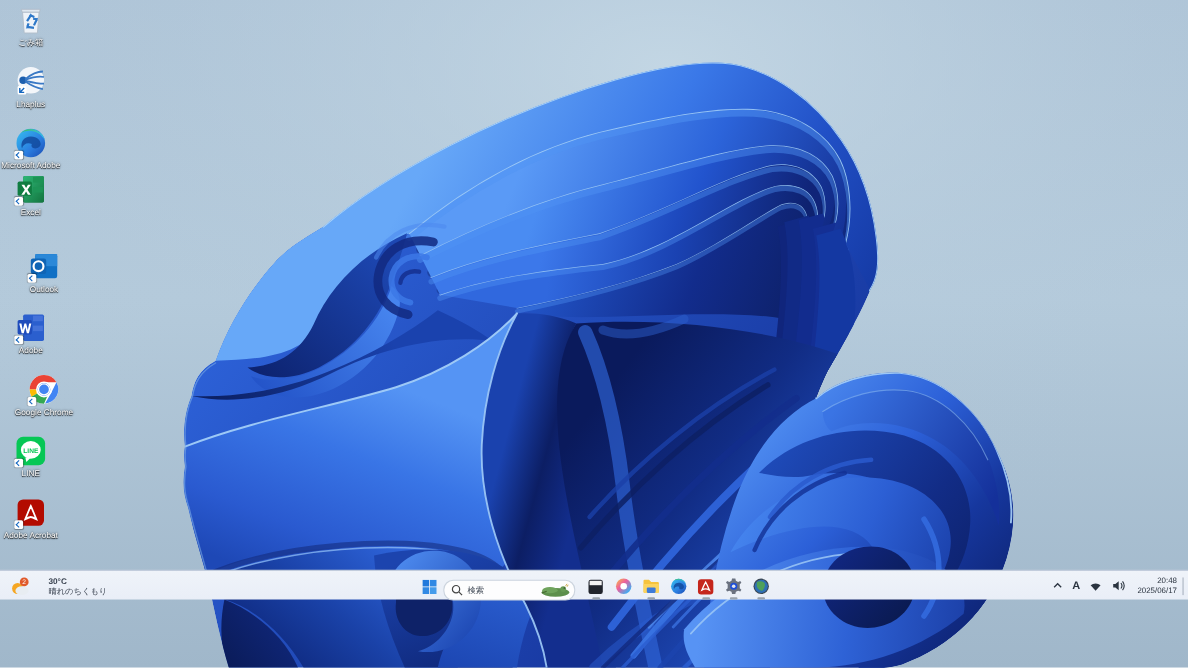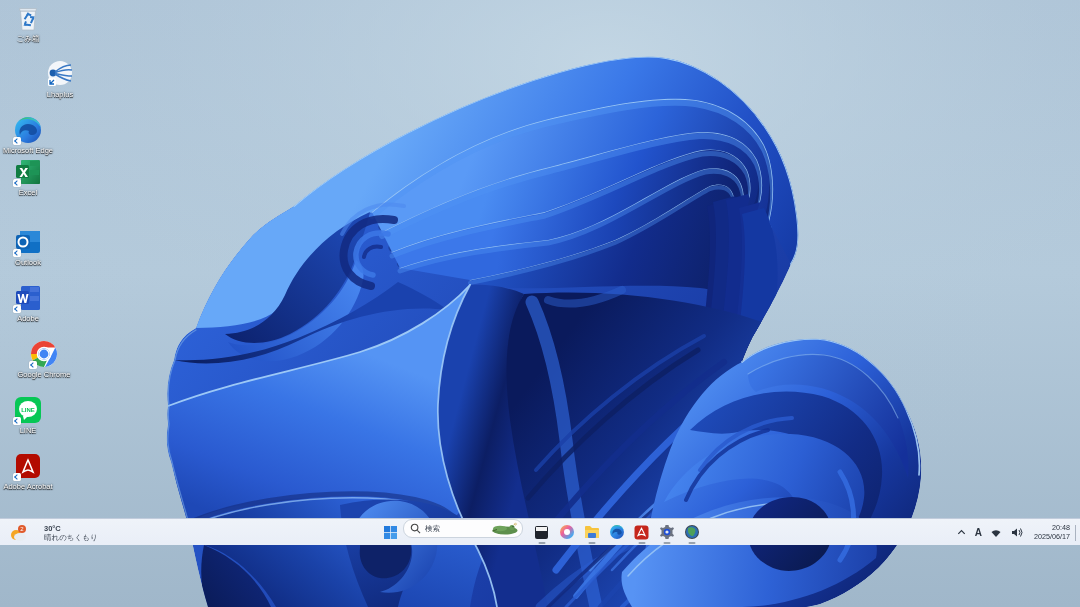--- a/index.html
+++ b/index.html
@@ -6,21 +6,21 @@
 #stage{position:relative;width:1080px;height:545px;}
 #wall{position:absolute;left:0;top:0;}
 
 .dicon{position:absolute;width:56px;text-align:center;}
 .dicon .ic{width:30px;height:30px;margin:0 auto;position:relative;}
 .dicon .lbl{margin-top:2px;font-size:7.5px;line-height:8px;color:#fff;text-shadow:0 1px 1px rgba(0,0,0,.9),0 0 2px rgba(0,0,0,.8);}
 .shortcut{position:absolute;left:0;bottom:0;width:8px;height:8px;background:#fff;border-radius:1.5px;box-shadow:0 0 1px rgba(0,0,0,.35);}
 .shortcut:after{content:"";position:absolute;left:1.5px;top:1.5px;width:3px;height:3px;border-left:1.2px solid #1567c0;border-bottom:1.2px solid #1567c0;transform:rotate(45deg);}
 
 #taskbar{position:absolute;left:0;bottom:0;width:1080px;height:27px;background:linear-gradient(#eff3f9,#e9eef7);border-top:1px solid rgba(120,140,170,.35);box-sizing:border-box;}
-#tb-center{position:absolute;left:50%;top:0;transform:translateX(calc(-50% - 5px));height:27px;display:flex;align-items:flex-start;}
+#tb-center{position:absolute;left:50%;top:0;transform:translateX(calc(-50% - 5px));height:27px;display:flex;align-items:flex-end;}
 .tbi{width:25px;height:26px;display:flex;align-items:center;justify-content:center;position:relative;}
 .runner:after{content:"";position:absolute;bottom:1px;left:50%;transform:translateX(-50%);width:7px;height:2px;border-radius:1px;background:#9aa3ad;}
 #weather{position:absolute;left:8px;top:0;height:27px;display:flex;align-items:center;gap:16px;}
 #weather .wtxt{font-size:7.5px;color:#3a4350;line-height:9px;text-align:left;}
 #tray{position:absolute;right:4px;top:0;height:27px;display:flex;align-items:center;color:#2b3440;}
 #clock{font-size:7.2px;color:#2b3440;text-align:right;line-height:8.5px;margin-left:7px;margin-right:3px;}
 .trayic{margin:0 4px;display:flex;align-items:center;}
 </style>
 </head>
 <body>
@@ -258,21 +258,21 @@
             <path d="M15 11 l-3.4 5.2 M15 11 l3.2 1.4"></path>
             <path d="M11.8 21.5 l6.1 0.8 M11.8 21.5 l1.2-3.2"></path>
             <path d="M20.5 14.5 l-2.6 5.6 M20.5 14.5 l-3.4-0.6"></path>
           </g>
           <path d="M15 9 l-1.8 2.8 3.4 0.4 z" fill="#2e78c8"></path>
           <path d="M10.5 22.8 l3.4-0.4 -1.8-2.8 z" fill="#2e78c8"></path>
           <path d="M21.6 13.2 l-3.3 0.9 2.2 2.6 z" fill="#2e78c8"></path>
         </svg></div>
   <div class="lbl">ごみ箱</div>
 </div>
-<div class="dicon" style="left:0;top:59px;padding-left:32px;">
+<div class="dicon" style="left:0;top:59px;">
   <div class="ic"><svg width="30" height="30" viewBox="0 0 30 30">
           <circle cx="15" cy="14" r="12" fill="#f3f6fa"></circle>
           <circle cx="8" cy="14" r="3.4" fill="#1d5fae"></circle>
           <g stroke="#3a79c5" stroke-width="1.6" fill="none">
             <path d="M10 13 C 16 8 20 6 26 6"></path>
             <path d="M10 13.6 C 17 11 21 10 27 11"></path>
             <path d="M10 14.4 C 17 16 21 17 27 17"></path>
             <path d="M10 15 C 16 19 20 21 26 22"></path>
           </g>
           <rect class="" x="3" y="19" width="8" height="8" rx="1.5" fill="#fff"></rect>
@@ -290,63 +290,63 @@
             </linearGradient>
             <linearGradient id="edg2" x1="0" y1="0" x2="1" y2="0">
               <stop offset="0" stop-color="#40c057"></stop>
               <stop offset="1" stop-color="#35c1f1"></stop>
             </linearGradient>
           </defs>
           <circle cx="15" cy="15" r="13" fill="url(#edg1)"></circle>
           <path d="M28 15 A13 13 0 0 0 6 6 C 12 2 22 4 26 10 C 28 12 28 13.5 28 15 Z" fill="url(#edg2)"></path>
           <path d="M7 20 C 5 14 9 9 15 9 C 21 9 24 13 24 16 C 24 18 22 20 19 20 C 16 20 15 18 16 16 C 12 14 8 16 7 20 Z" fill="#124a9e" opacity="0.85"></path>
         </svg><div class="shortcut"></div></div>
-  <div class="lbl">Microsoft Edge</div>
+  <div class="lbl">Microsoft Adobe</div>
 </div>
 <div class="dicon" style="left:0;top:157px;">
   <div class="ic"><svg width="30" height="30" viewBox="0 0 30 30">
           <rect x="8" y="3" width="19" height="24" rx="1.5" fill="#1e7145"></rect>
           <rect x="8" y="3" width="19" height="24" rx="1.5" fill="url(#exg)"></rect>
           <defs>
             <linearGradient id="exg" x1="0" y1="0" x2="1" y2="1">
               <stop offset="0" stop-color="#2fb776"></stop>
               <stop offset="1" stop-color="#13753f"></stop>
             </linearGradient>
           </defs>
           <g fill="#1d9456">
             <rect x="17" y="4" width="9" height="5"></rect>
             <rect x="17" y="13" width="9" height="5"></rect>
           </g>
           <rect x="3" y="8" width="13" height="13" rx="1.5" fill="#107c41"></rect>
           <path d="M6.5 11 h2.6 l1.6 2.8 1.7 -2.8 h2.6 l-3 4.5 3 4.5 h-2.6 l-1.7 -2.9 -1.7 2.9 h-2.6 l3.1 -4.5 z" fill="#fff"></path>
         </svg><div class="shortcut"></div></div>
   <div class="lbl">Excel</div>
 </div>
-<div class="dicon" style="left:0;top:227px;">
+<div class="dicon" style="left:12px;top:227px;">
   <div class="ic"><svg width="30" height="30" viewBox="0 0 30 30">
           <rect x="7" y="4" width="20" height="22" rx="2" fill="#1070c5"></rect>
           <rect x="7" y="4" width="20" height="11" fill="#2b88d8"></rect>
           <rect x="3" y="8" width="14" height="14" rx="2" fill="#0f64b5"></rect>
           <circle cx="10" cy="15" r="4.5" fill="none" stroke="#fff" stroke-width="2"></circle>
         </svg><div class="shortcut"></div></div>
   <div class="lbl">Outlook</div>
 </div>
 <div class="dicon" style="left:0;top:283px;">
   <div class="ic"><svg width="30" height="30" viewBox="0 0 30 30">
           <rect x="8" y="3" width="19" height="24" rx="1.5" fill="#2b5fce"></rect>
           <g fill="#4472d9">
             <rect x="17" y="4" width="9" height="5"></rect>
             <rect x="17" y="13" width="9" height="5"></rect>
           </g>
           <rect x="3" y="8" width="13" height="13" rx="1.5" fill="#1e4bbb"></rect>
           <path d="M4.5 11 h2 l1.2 6 1.5 -6 h1.6 l1.5 6 1.2 -6 h2 l-2.2 9 h-1.9 l-1.4 -5.5 -1.4 5.5 h-1.9 z" fill="#fff"></path>
         </svg><div class="shortcut"></div></div>
   <div class="lbl">Adobe</div>
 </div>
-<div class="dicon" style="left:16px;top:339px;">
+<div class="dicon" style="left:0;top:339px;padding-left:12px;">
   <div class="ic"><svg width="30" height="30" viewBox="0 0 30 30">
           <circle cx="15" cy="15" r="13" fill="#fff"></circle>
           <path d="M15 2 A13 13 0 0 1 26.3 8.5 L15 8.5 Z" fill="#ea4335"></path>
           <path d="M26.3 8.5 A13 13 0 0 1 16 27.9 L21.6 18 Z" fill="#4285f4" transform="rotate(0 15 15)"></path>
           <path d="M2 15 A13 13 0 0 1 15 2 L15 8.5 A6.5 6.5 0 0 0 8.5 15 Z" fill="#ea4335"></path>
           <path d="M8.5 15 A6.5 6.5 0 0 0 9.4 18.3 L3.7 21.6 A13 13 0 0 1 2 15 Z" fill="#fbbc05"></path>
           <path d="M3.7 21.6 L9.4 18.3 A6.5 6.5 0 0 0 15 21.5 A6.5 6.5 0 0 0 18.3 20.6 L15 28 A13 13 0 0 1 3.7 21.6 Z" fill="#34a853"></path>
           <circle cx="15" cy="15" r="6.5" fill="#4285f4" stroke="#fff" stroke-width="1.5"></circle>
           <circle cx="15" cy="15" r="5" fill="#4285f4" stroke="#fff" stroke-width="1.2"></circle>
         </svg><div class="shortcut"></div></div>

